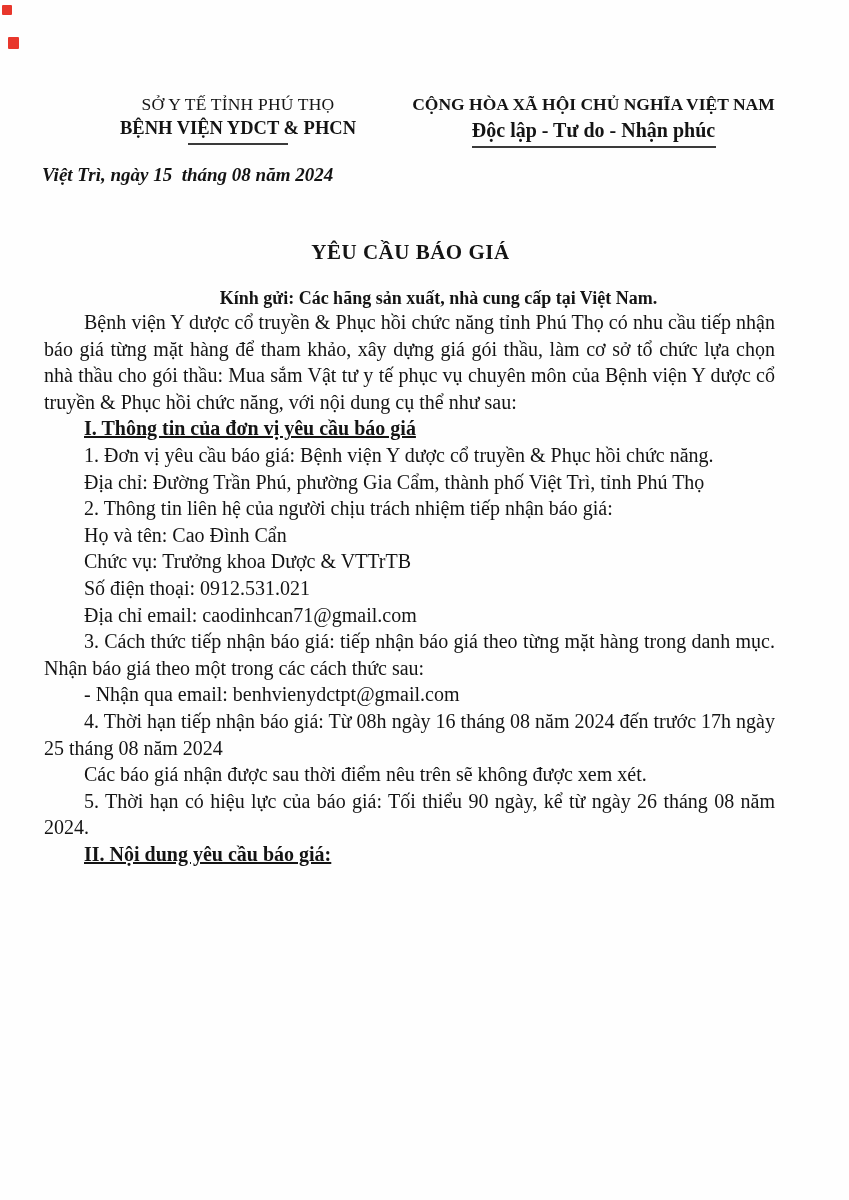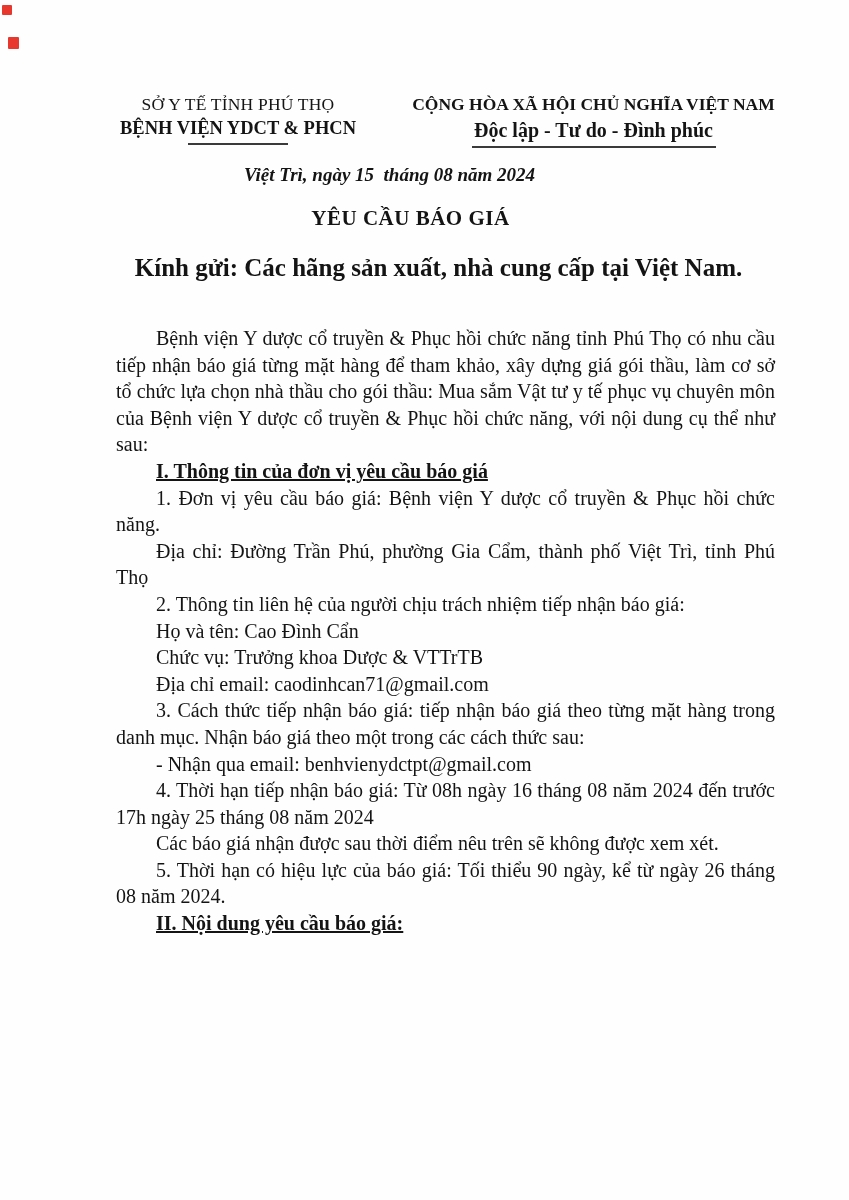--- a/index.html
+++ b/index.html
@@ -60,46 +60,46 @@
     font-size: 20px;
     font-weight: bold;
     margin-top: 4px;
     white-space: nowrap;
   }
   .motto-rule { width: 244px; }
 
   .dateline {
     margin-top: 16px;
     padding-right: 70px;
-    text-align: center;
+    text-align: left;
     font-size: 19px;
     font-weight: bold;
     font-style: italic;
     white-space: pre-wrap;
+    margin-left: 42px;
   }
 
   .doc-title {
-    margin-top: 20px;
+    margin-top: 54px;
     padding: 0 72px 0 44px;
     text-align: center;
     font-size: 21px;
     font-weight: bold;
     letter-spacing: 0.5px;
   }
   .salutation {
     margin-top: 23px;
     padding: 0 72px 0 100px;
     text-align: center;
-    font-size: 25px;
+    font-size: 18px;
     font-weight: bold;
   }
 
   .body-block {
-    margin-top: 43px;
-    padding: 0 74px 0 116px;
+    padding: 0 74px 0 44px;
     font-size: 20px;
     line-height: 26.6px;
   }
   .body-block p {
     text-align: justify;
     text-indent: 40px;
   }
   .body-block p.bold { font-weight: bold; text-decoration: underline; }
 </style>
 </head>
@@ -111,39 +111,40 @@
   <div class="artifact artifact-2" style="background: rgb(232, 55, 44);"></div>
 
   <div class="header-row">
     <div class="issuer-block">
       <div class="issuer-dept">SỞ Y TẾ TỈNH PHÚ THỌ</div>
       <div class="issuer-org">BỆNH VIỆN YDCT &amp; PHCN</div>
       <div class="rule issuer-rule"></div>
     </div>
     <div class="national-block">
       <div class="national-country">CỘNG HÒA XÃ HỘI CHỦ NGHĨA VIỆT NAM</div>
-      <div class="national-motto">Độc lập - Tư do - Đình phúc</div>
+      <div class="national-motto">Độc lập - Tư do - Nhận phúc</div>
       <div class="rule motto-rule"></div>
     </div>
   </div>
 
   <div class="dateline">Việt Trì, ngày 15  tháng 08 năm 2024</div>
 
   <div class="doc-title">YÊU CẦU BÁO GIÁ</div>
 
   <div class="salutation">Kính gửi: Các hãng sản xuất, nhà cung cấp tại Việt Nam.</div>
 
   <div class="body-block">
     <p>Bệnh viện Y dược cổ truyền &amp; Phục hồi chức năng tỉnh Phú Thọ có nhu cầu tiếp nhận báo giá từng mặt hàng để tham khảo, xây dựng giá gói thầu, làm cơ sở tổ chức lựa chọn nhà thầu cho gói thầu: Mua sắm Vật tư y tế phục vụ chuyên môn của Bệnh viện Y dược cổ truyền &amp; Phục hồi chức năng, với nội dung cụ thể như sau:</p>
     <p class="bold">I. Thông tin của đơn vị yêu cầu báo giá</p>
     <p>1. Đơn vị yêu cầu báo giá: Bệnh viện Y dược cổ truyền &amp; Phục hồi chức năng.</p>
     <p>Địa chỉ: Đường Trần Phú, phường Gia Cẩm, thành phố Việt Trì, tỉnh Phú Thọ</p>
     <p>2. Thông tin liên hệ của người chịu trách nhiệm tiếp nhận báo giá:</p>
     <p>Họ và tên: Cao Đình Cẩn</p>
     <p>Chức vụ: Trưởng khoa Dược &amp; VTTrTB</p>
+    <p>Số điện thoại: 0912.531.021</p>
     <p>Địa chỉ email: caodinhcan71@gmail.com</p>
     <p>3. Cách thức tiếp nhận báo giá: tiếp nhận báo giá theo từng mặt hàng trong danh mục. Nhận báo giá theo một trong các cách thức sau:</p>
     <p>- Nhận qua email: benhvienydctpt@gmail.com</p>
     <p>4. Thời hạn tiếp nhận báo giá: Từ 08h ngày 16 tháng 08 năm 2024 đến trước 17h ngày 25 tháng 08 năm 2024</p>
     <p>Các báo giá nhận được sau thời điểm nêu trên sẽ không được xem xét.</p>
     <p>5. Thời hạn có hiệu lực của báo giá: Tối thiểu 90 ngày, kể từ ngày 26 tháng 08 năm 2024.</p>
     <p class="bold">II. Nội dung yêu cầu báo giá:</p>
   </div>
 
 </div>

